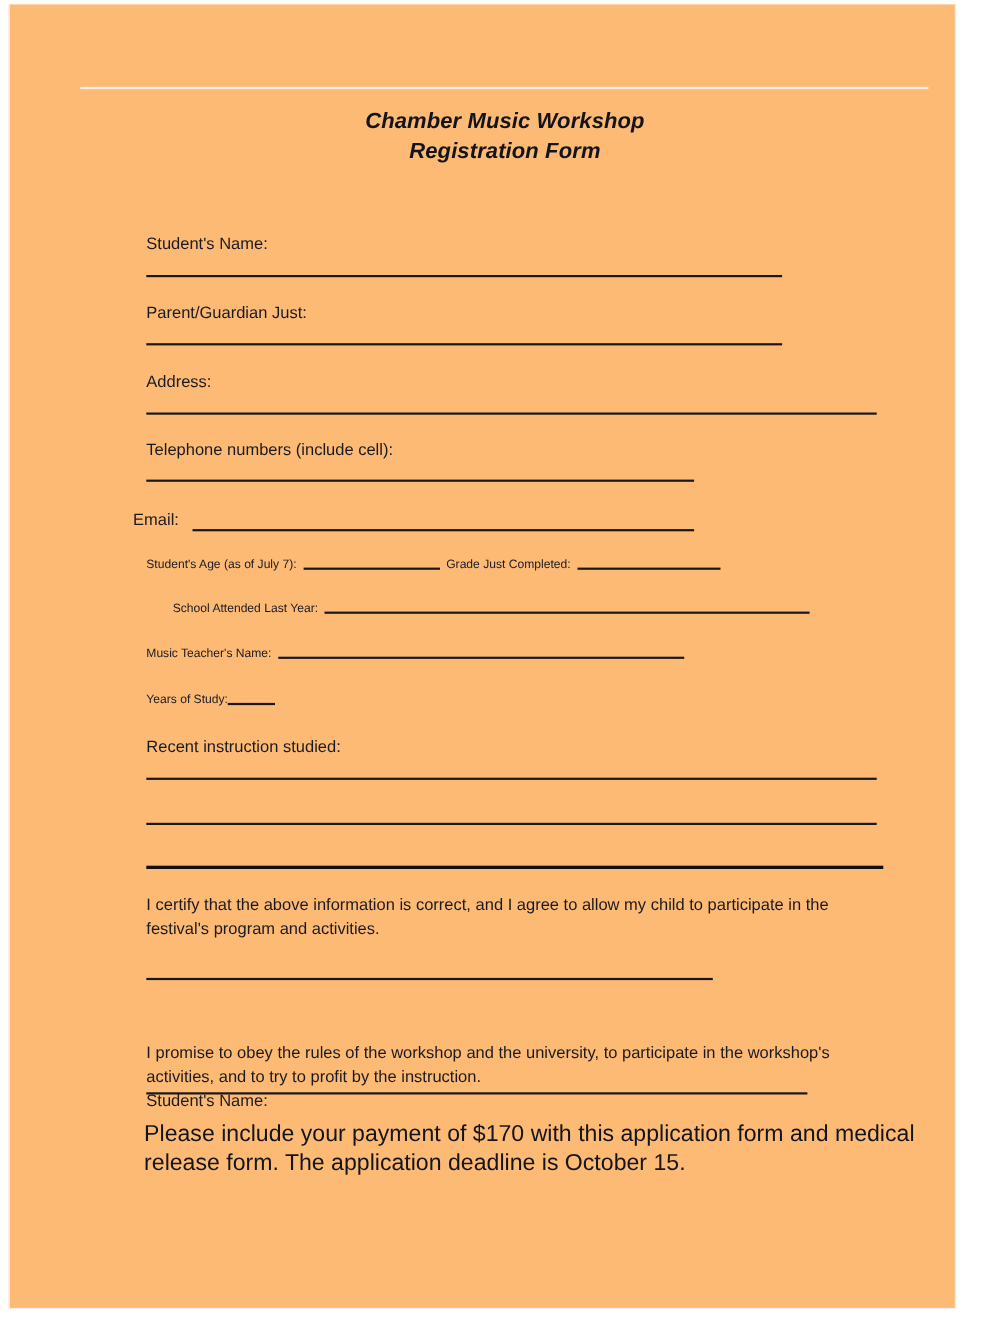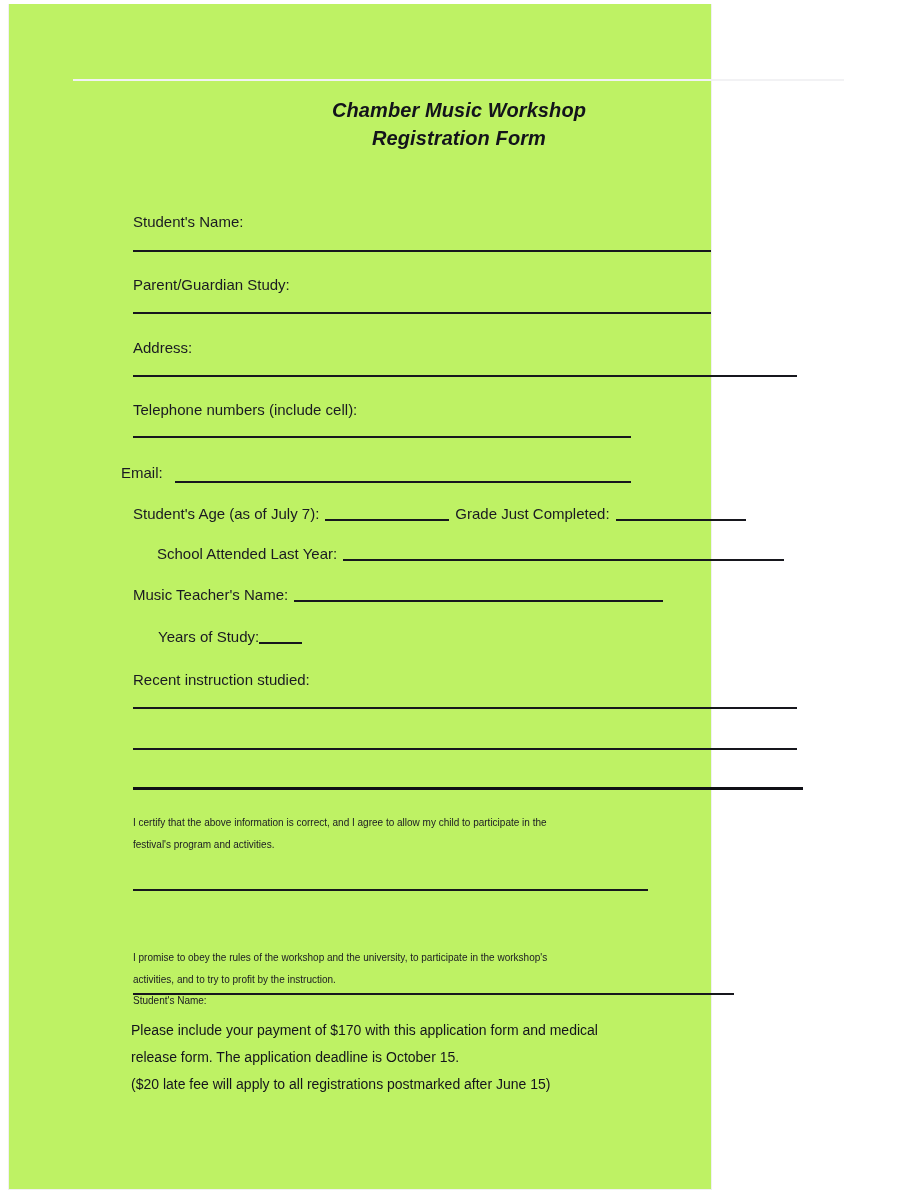--- a/index.html
+++ b/index.html
@@ -14,23 +14,23 @@
     font-family: "Liberation Sans", sans-serif;
     color: #1a1a22;
     overflow: hidden;
   }
 
   
   .page {
     position: absolute;
     left: 8px;
     top: 4px;
-    width: 704px;
+    width: 861px;
     height: 1186px;
-    background: #bef264;
+    background: #fdba74;
     border: 1px solid #f0f0f2;
     border-top: none;
     box-sizing: border-box;
   }
 
   
   .header-rule {
     position: absolute;
     left: 64px;
     top: 75px;
@@ -67,70 +67,70 @@
   .rule {
     position: absolute;
     height: 2px;
     background: #17171d;
   }
   .rule.thick { height: 3px; background: #101016; }
 
   
   .inline-row {
     position: absolute;
-    font-size: 15px;
+    font-size: 11px;
     line-height: 19px;
     white-space: nowrap;
     color: #1a1a22;
   }
   .inline-row .blank {
     display: inline-block;
     border-bottom: 2px solid #17171d;
     vertical-align: -2px;
   }
   .blank.w-age   { width: 124px; margin-left: 6px; margin-right: 6px; }
   .blank.w-grade { width: 130px; margin-left: 6px; }
   .blank.w-school{ width: 441px; margin-left: 6px; }
   .blank.w-teach { width: 369px; margin-left: 6px; }
   .blank.w-years { width: 43px; }
 
   
   .para {
     position: absolute;
-    font-size: 10px;
+    font-size: 15px;
     line-height: 21.5px;
     color: #1a1a22;
   }
   .para .pline { display: block; white-space: nowrap; }
 
   
   .closing {
     position: absolute;
-    font-size: 14px;
+    font-size: 21px;
     line-height: 27px;
     color: #14141c;
   }
   .closing .cline { display: block; white-space: nowrap; }
 </style>
 </head>
 <body>
 
 <div class="page">
 
   <div class="header-rule"></div>
 
   <div class="title-block">
     <div class="title-line">Chamber Music Workshop</div>
     <div class="title-line">Registration Form</div>
   </div>
 
   <div class="field-label" style="left:124px; top:208px;">Student's Name:</div>
   <div class="rule" style="left:124px; top:246px; width:578px;"></div>
 
-  <div class="field-label" style="left:124px; top:271px;">Parent/Guardian Study:</div>
+  <div class="field-label" style="left:124px; top:271px;">Parent/Guardian Just:</div>
   <div class="rule" style="left:124px; top:308px; width:578px;"></div>
 
   <div class="field-label" style="left:124px; top:334px;">Address:</div>
   <div class="rule" style="left:124px; top:371px; width:664px;"></div>
 
   <div class="field-label" style="left:124px; top:396px;">Telephone numbers (include cell):</div>
   <div class="rule" style="left:124px; top:432px; width:498px;"></div>
 
   <div class="field-label" style="left:112px; top:459px;">Email:</div>
   <div class="rule" style="left:166px; top:477px; width:456px;"></div>
@@ -140,21 +140,21 @@
   </div>
 
   <div class="inline-row" style="left:124px; top:540px;margin-left:24px;">
     <span>School Attended Last Year:</span><span class="blank w-school"></span>
   </div>
 
   <div class="inline-row" style="left:124px; top:581px;">
     <span>Music Teacher's Name:</span><span class="blank w-teach"></span>
   </div>
 
-  <div class="inline-row" style="left:124px; top:623px;margin-left:25px;">
+  <div class="inline-row" style="left:124px; top:623px;">
     <span>Years of Study:</span><span class="blank w-years"></span>
   </div>
 
   <div class="field-label" style="left:124px; top:666px;">Recent instruction studied:</div>
   <div class="rule" style="left:124px; top:703px; width:664px;"></div>
   <div class="rule" style="left:124px; top:744px; width:664px;"></div>
   <div class="rule thick" style="left:124px; top:783px; width:670px;"></div>
 
   <div class="para" style="left:124px; top:808px;">
     <span class="pline">I certify that the above information is correct, and I agree to allow my child to participate in the</span>
@@ -165,16 +165,15 @@
   <div class="para" style="left:124px; top:913px;margin-top:30px;">
     <span class="pline">I promise to obey the rules of the workshop and the university, to participate in the workshop's</span>
     <span class="pline">activities, and to try to profit by the instruction.</span>
     <span class="pline">Student's Name:</span>
   </div>
   <div class="rule" style="left:124px; top:989px; width:601px;"></div>
 
   <div class="closing" style="left:122px; top:1013px;">
     <span class="cline">Please include your payment of $170 with this application form and medical</span>
     <span class="cline">release form. The application deadline is October 15.</span>
-    <span class="cline">($20 late fee will apply to all registrations postmarked after June 15)</span>
   </div>
 
 </div>
 
 </body></html>

